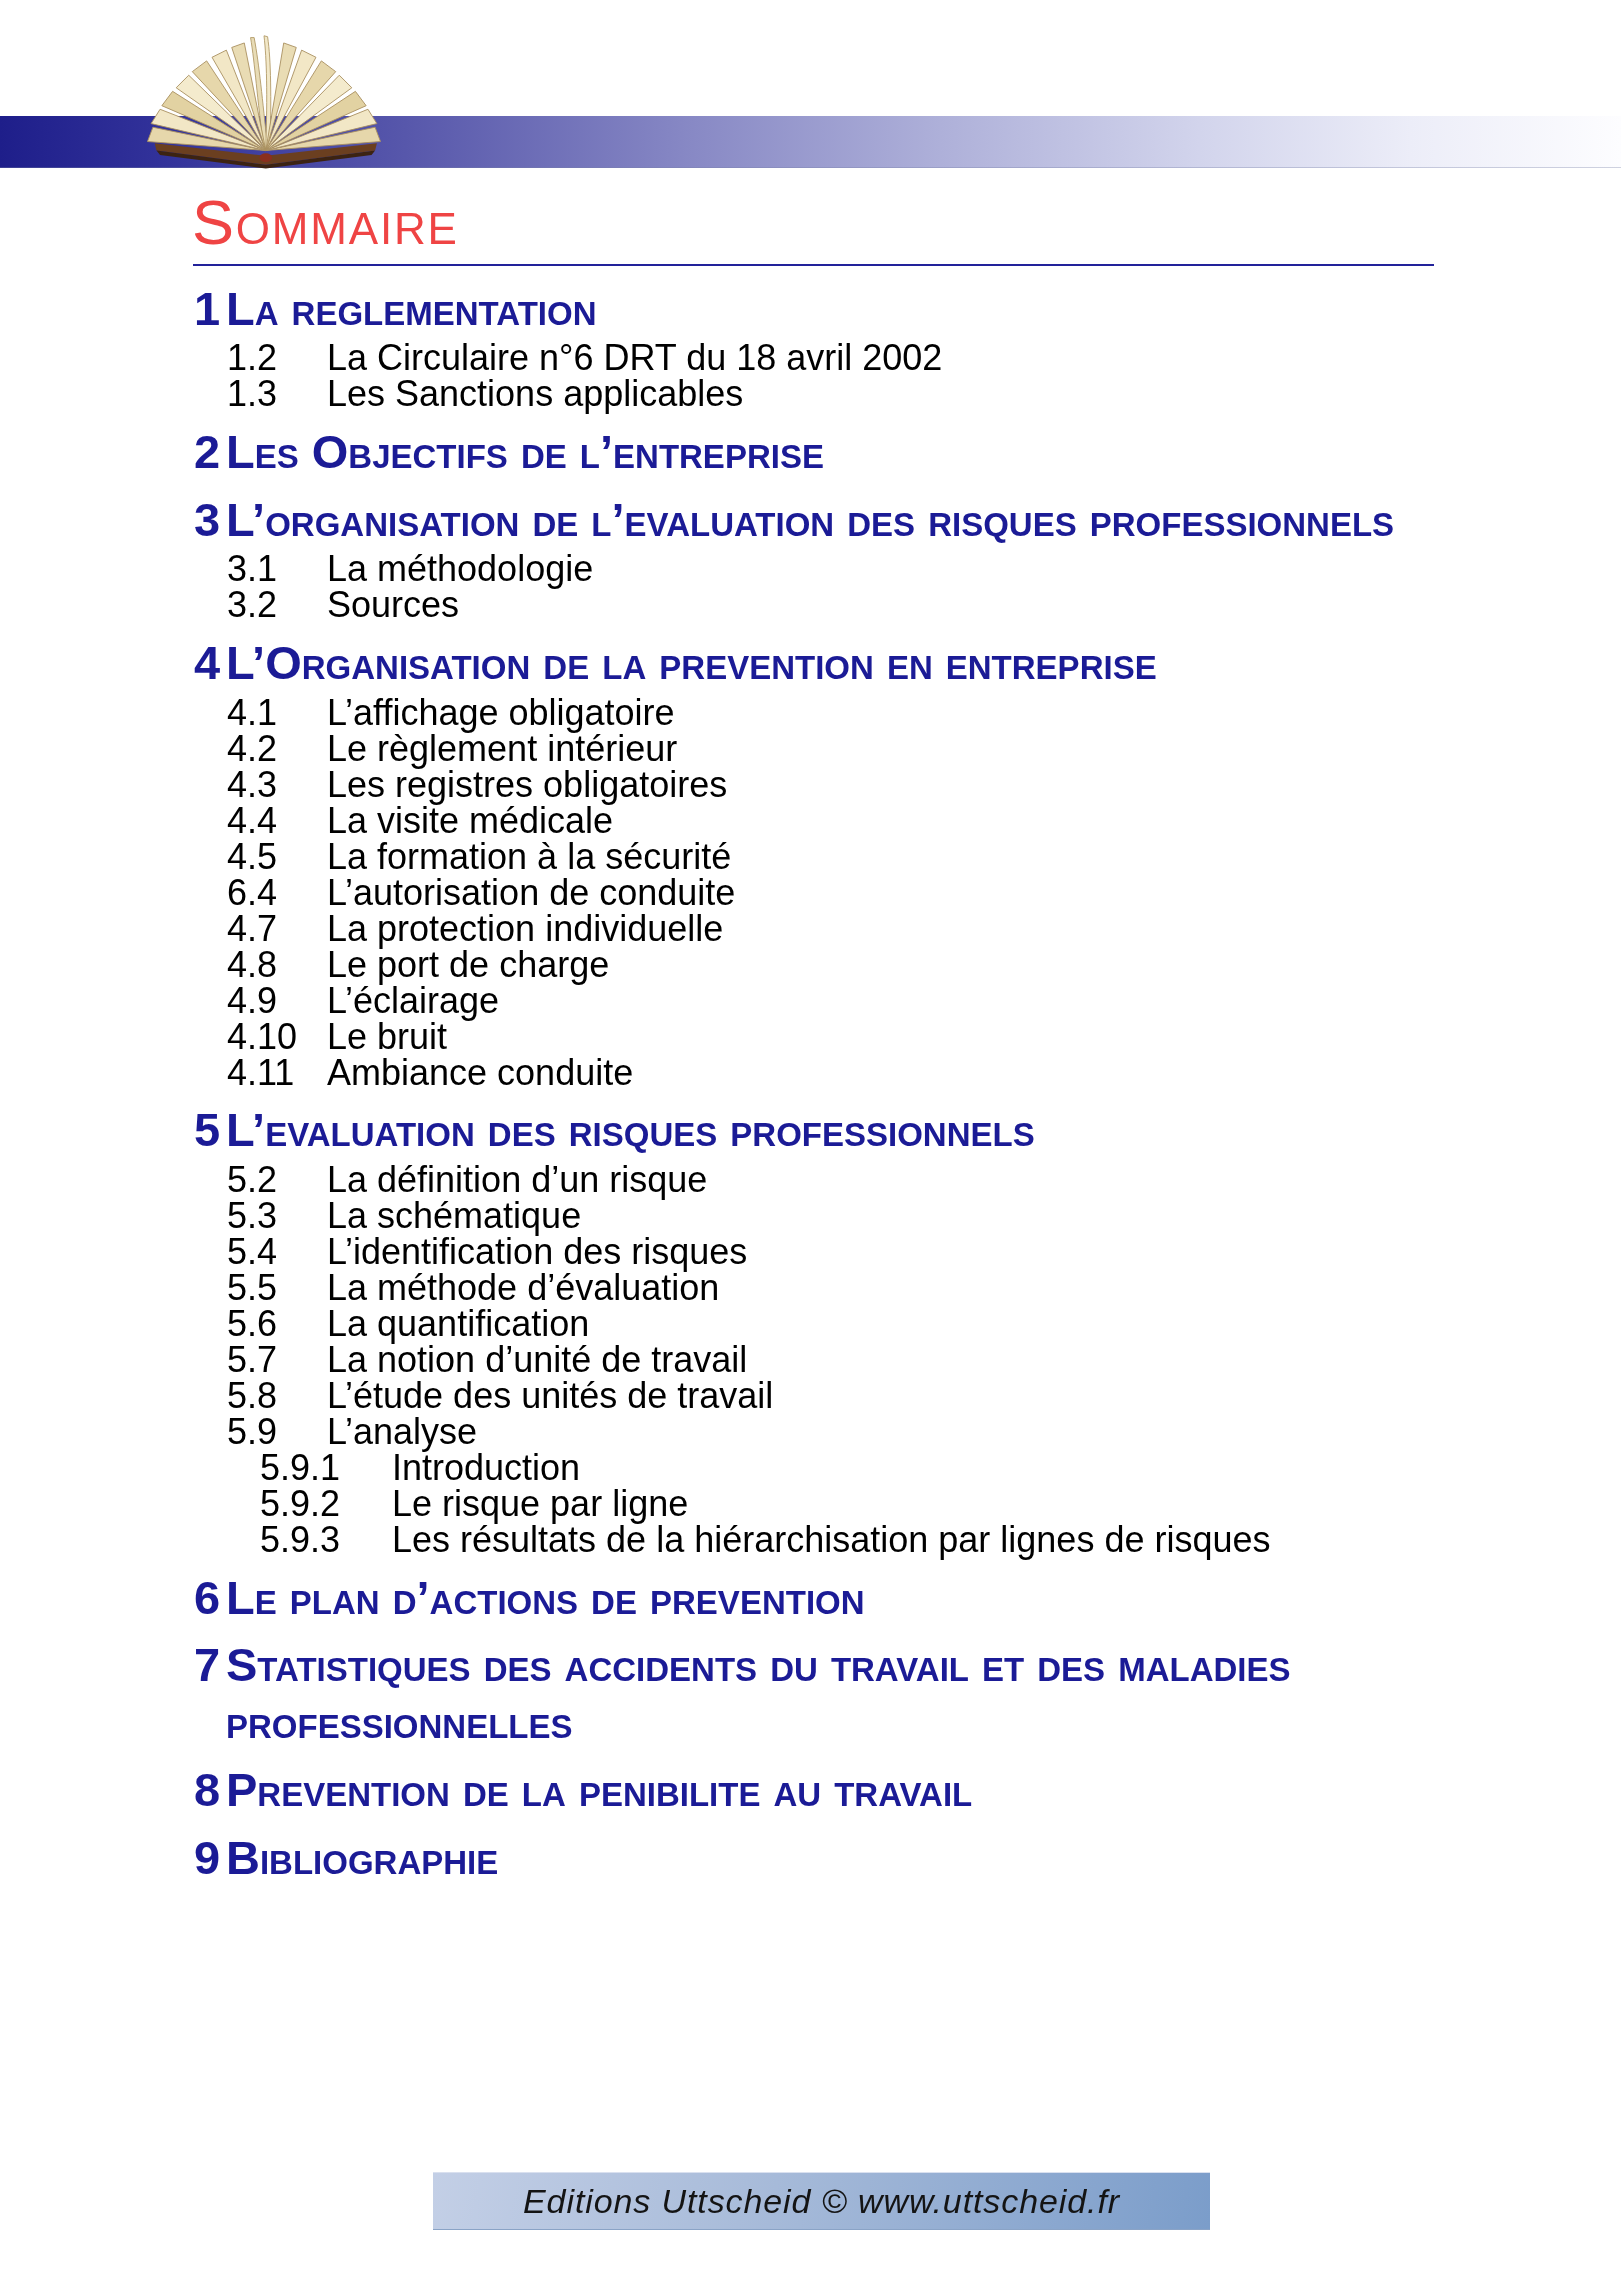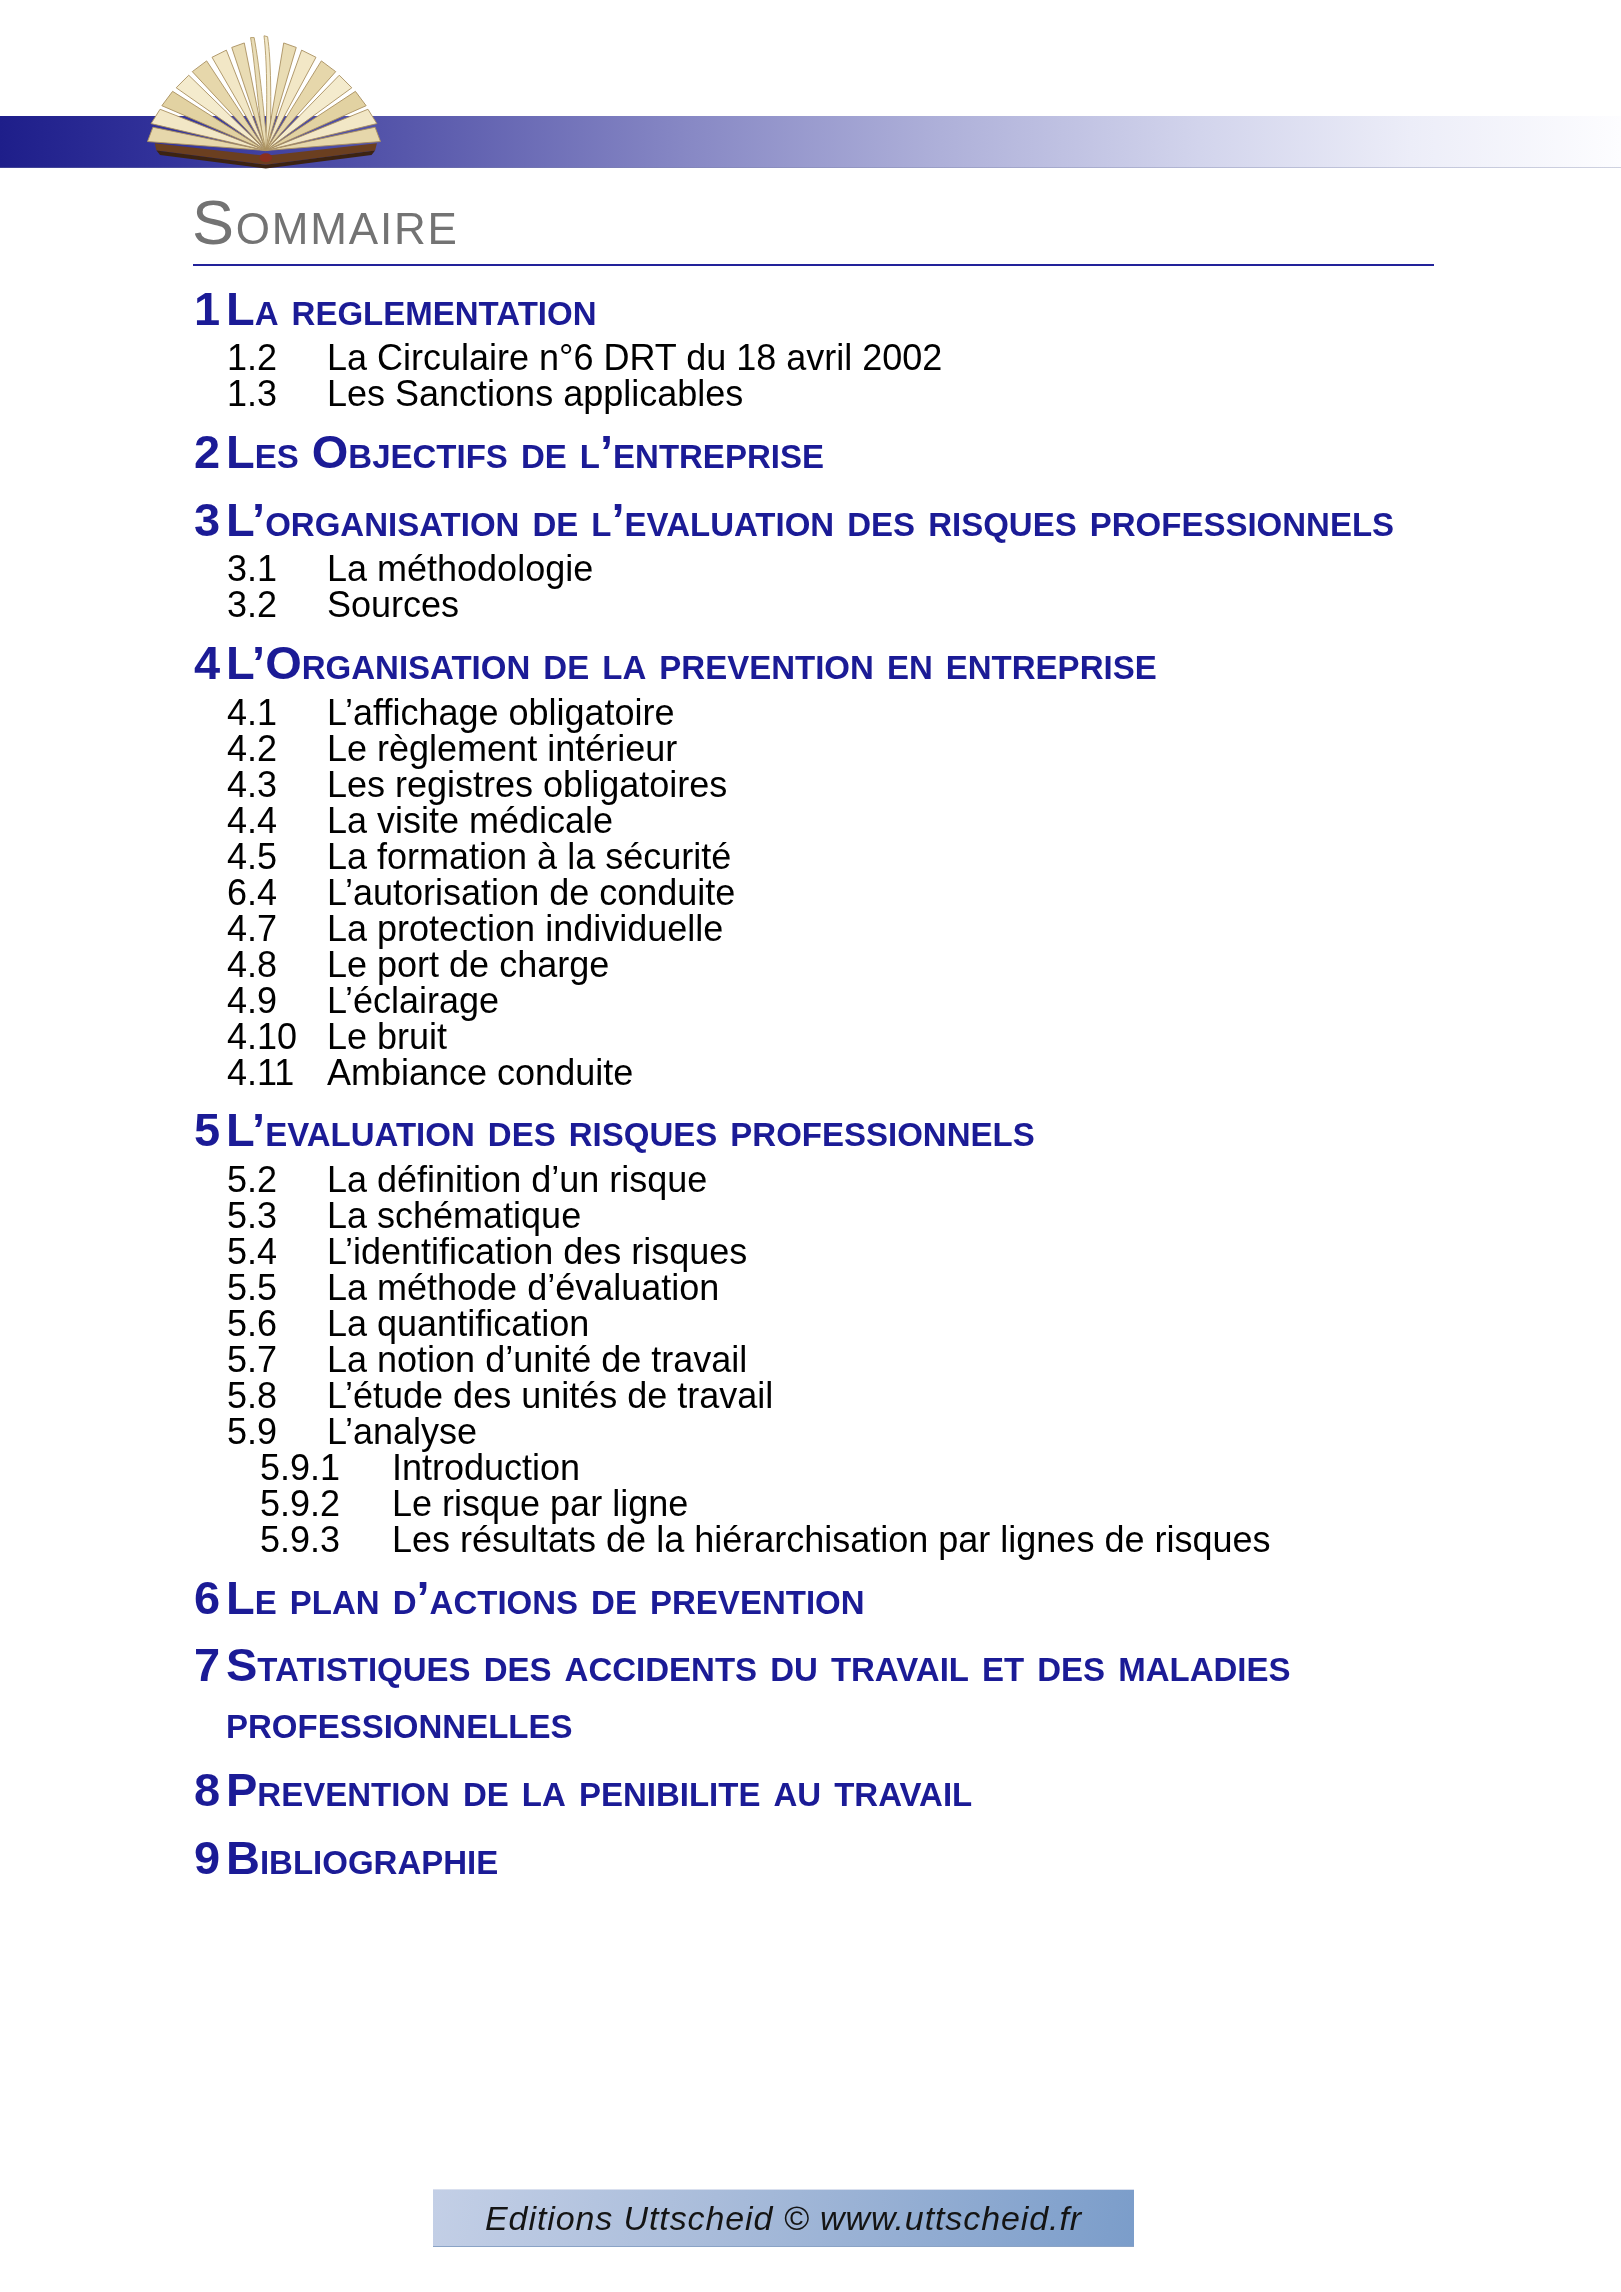--- a/index.html
+++ b/index.html
@@ -13,21 +13,21 @@
     position:absolute;left:0;top:116px;width:1621px;height:51px;
     background:linear-gradient(to right,
       #1e1e8a 0%, #32329a 10%, #5757ab 25%, #8687c4 42%,
       #aeb0d9 58%, #d2d4ec 74%, #ecedf8 87%, #fdfdff 100%);
     border-bottom:1.8px solid rgba(120,130,165,.35);
   }
   .book{position:absolute;left:133px;top:34px;width:262px;height:138px;}
   .page-title{
     position:absolute;left:192px;top:191px;
     font-size:63px;line-height:63px;font-weight:400;
-    color:#737373;font-variant:small-caps;letter-spacing:1.8px;text-align:right;
+    color:#ef4444;font-variant:small-caps;letter-spacing:1.8px;text-align:right;
   }
   .title-rule{
     position:absolute;left:193px;top:264px;width:1241px;height:1.8px;
     background:#22229a;
   }
   
   .toc{position:absolute;left:0;top:269px;width:1621px;}
   .sec{
     display:flex;align-items:flex-start;
     margin:10.7px 0 3.6px 194px;
@@ -43,25 +43,25 @@
   }
   .l2 .num{display:inline-block;min-width:100px;}
   .l3{
     display:flex;align-items:flex-start;
     margin:0 0 0 260px;color:#000;
     font-size:36px;line-height:36px;
   }
   .l3 .num{display:inline-block;min-width:132px;}
   
   .footer-bar{
-    position:absolute;left:433px;top:2172px;width:701px;height:56px;
+    position:absolute;left:433px;top:2172px;width:777px;height:56px;
     background:linear-gradient(100deg,#c3cfe6 0%,#a9bcda 40%,#7b9dca 100%);
     border-top:0.9px solid #d9e0ef;
     border-bottom:1.8px solid #8aa3c6;
-    display:flex;align-items:center;justify-content:center;margin-top:17px;
+    display:flex;align-items:center;justify-content:center;
   }
   .footer-text{
     font-style:italic;font-size:34px;color:#141414;letter-spacing:0.9px;
   }
 </style>
 </head>
 <body>
 
 <div class="band"></div>
 

